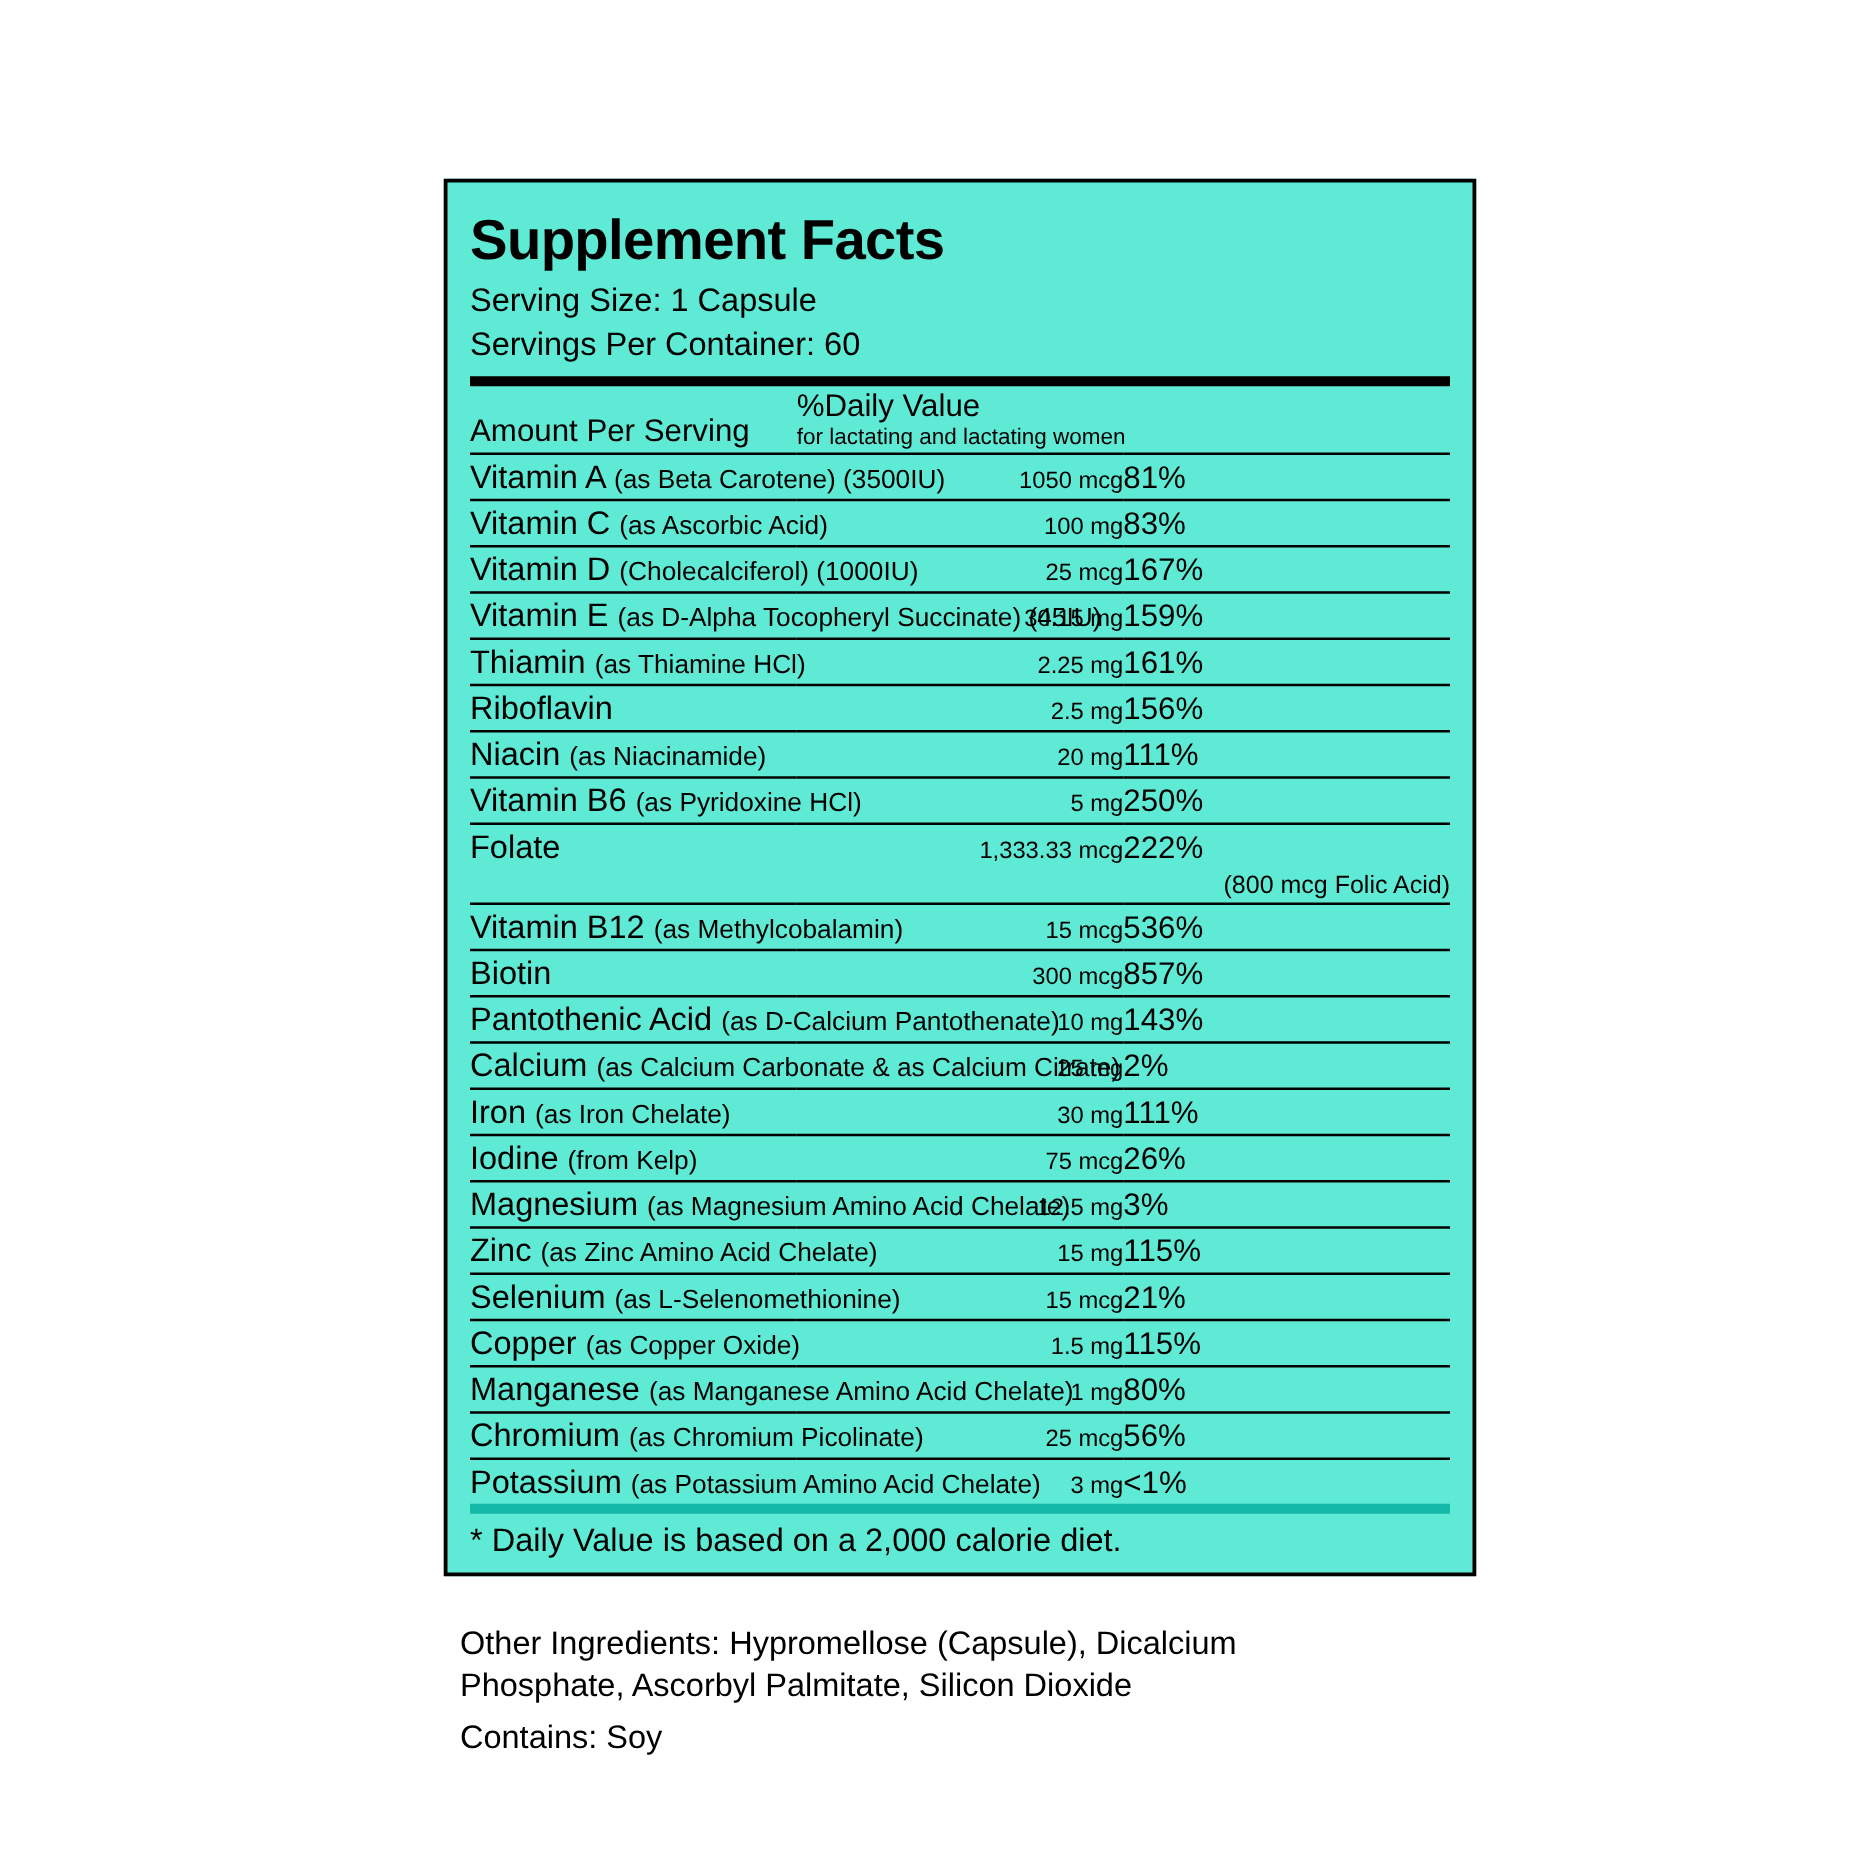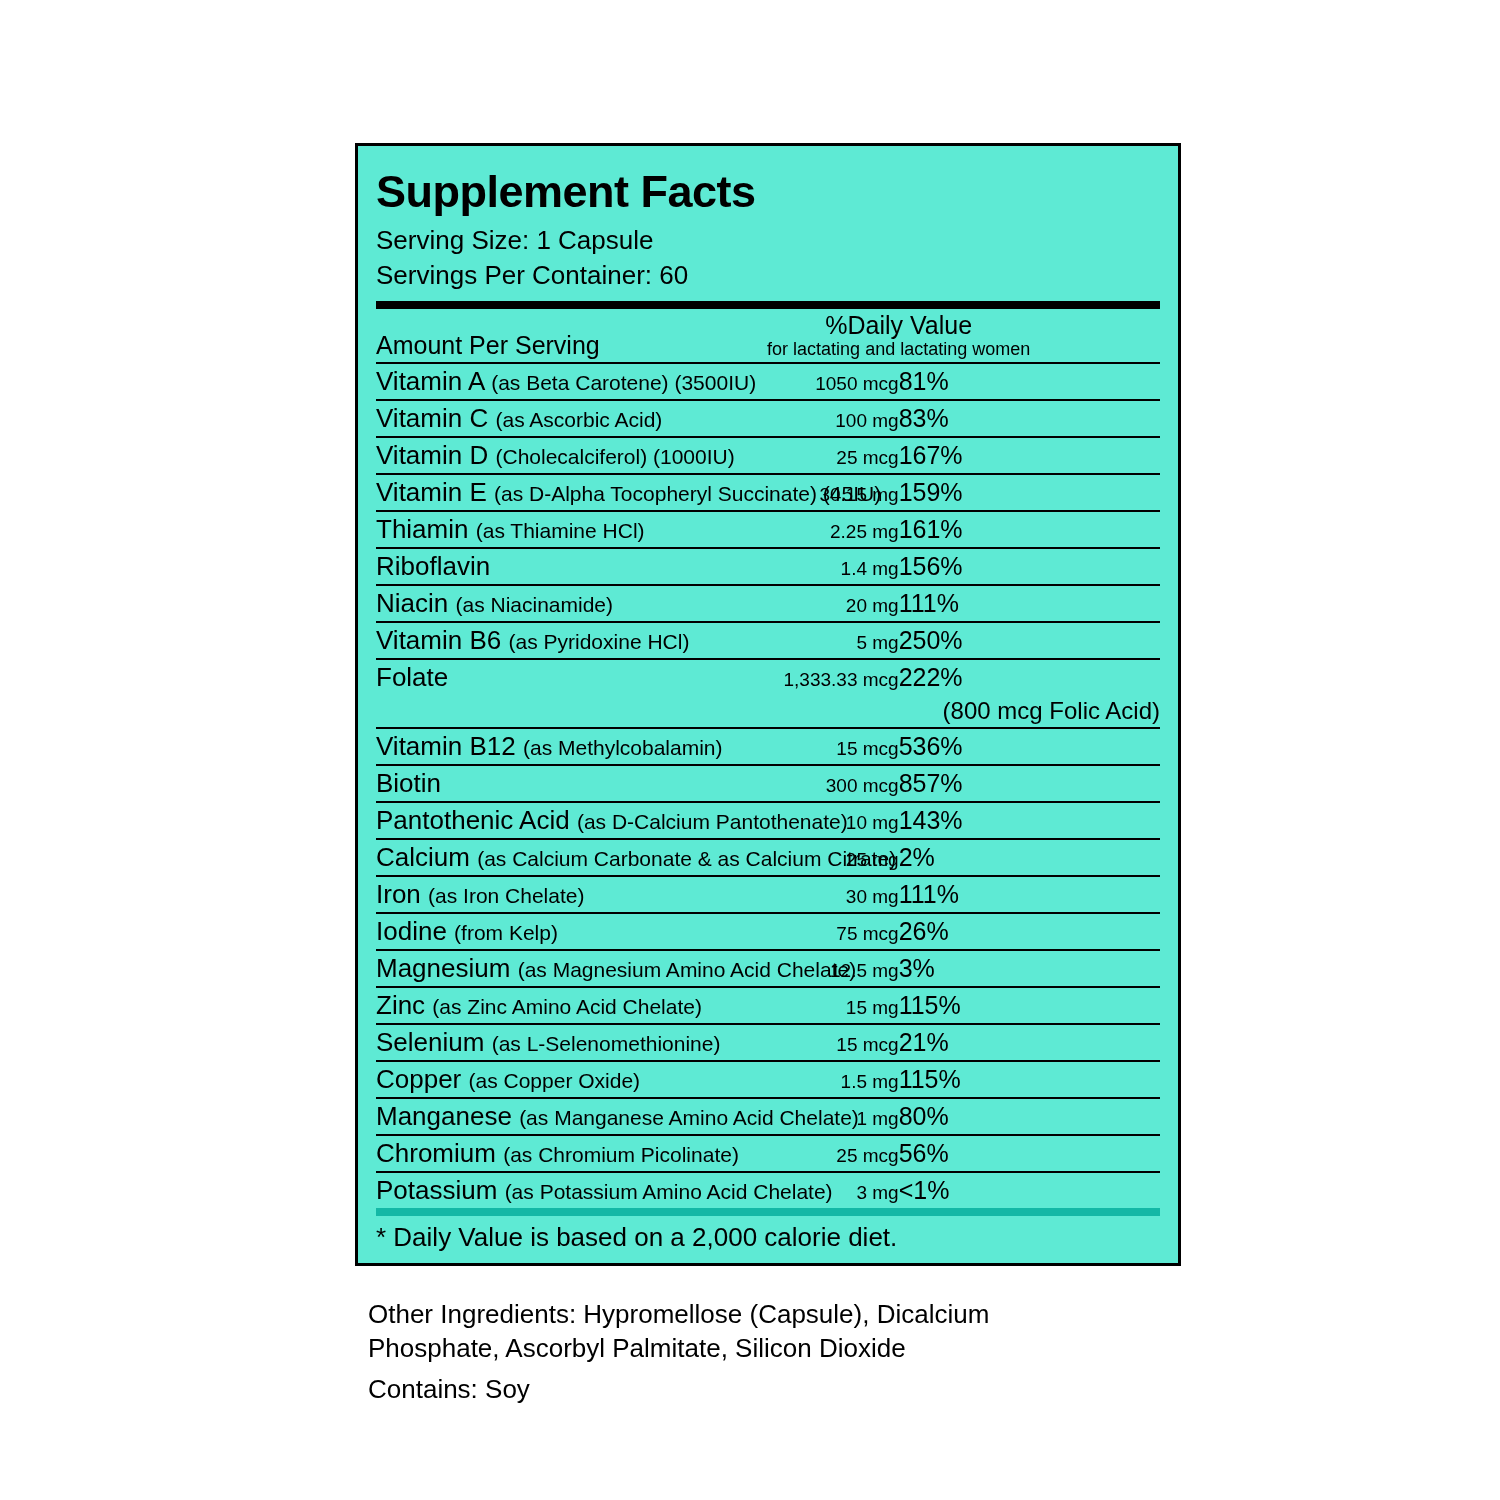--- a/index.html
+++ b/index.html
@@ -49,21 +49,21 @@
     width: 100%;
     border-collapse: collapse;
     table-layout: fixed;
   }
 
   .head-row td {
     vertical-align: bottom;
     padding: 2px 0 2px 0;
   }
   .dv-head {
-    text-align: center;
+    text-align: left;
     font-size: 25px;
     line-height: 1.12;
   }
   .dv-head .sub {
     font-size: 18px;
     display: block;
     white-space: nowrap;
   }
   .aps {
     font-size: 25px;
@@ -94,21 +94,21 @@
     width: 190px;
     padding-right: 10px;
   }
   .n-dv {
     font-size: 25px;
     text-align: left;
     white-space: nowrap;
     width: 92px;
   }
   .sub-note {
-    font-size: 24px;
+    font-size: 20px;
     text-align: right;
     padding: 2px 10px 4px 0;
   }
 
   .footnote {
     font-size: 26px;
     border-top: 8px solid #14b8a6;
     padding-top: 6px;
     margin-top: 0;
   }
@@ -166,21 +166,21 @@
           <td class="n-amt">30.15 mg</td>
           <td class="n-dv">159%</td>
         </tr>
         <tr class="nutrient">
           <td class="n-name"><span>Thiamin</span> <span class="small">(as Thiamine HCl)</span></td>
           <td class="n-amt">2.25 mg</td>
           <td class="n-dv">161%</td>
         </tr>
         <tr class="nutrient">
           <td class="n-name"><span>Riboflavin</span></td>
-          <td class="n-amt">1.4 mg</td>
+          <td class="n-amt">2.5 mg</td>
           <td class="n-dv">156%</td>
         </tr>
         <tr class="nutrient">
           <td class="n-name"><span>Niacin</span> <span class="small">(as Niacinamide)</span></td>
           <td class="n-amt">20 mg</td>
           <td class="n-dv">111%</td>
         </tr>
         <tr class="nutrient">
           <td class="n-name"><span>Vitamin B6</span> <span class="small">(as Pyridoxine HCl)</span></td>
           <td class="n-amt">5 mg</td>

